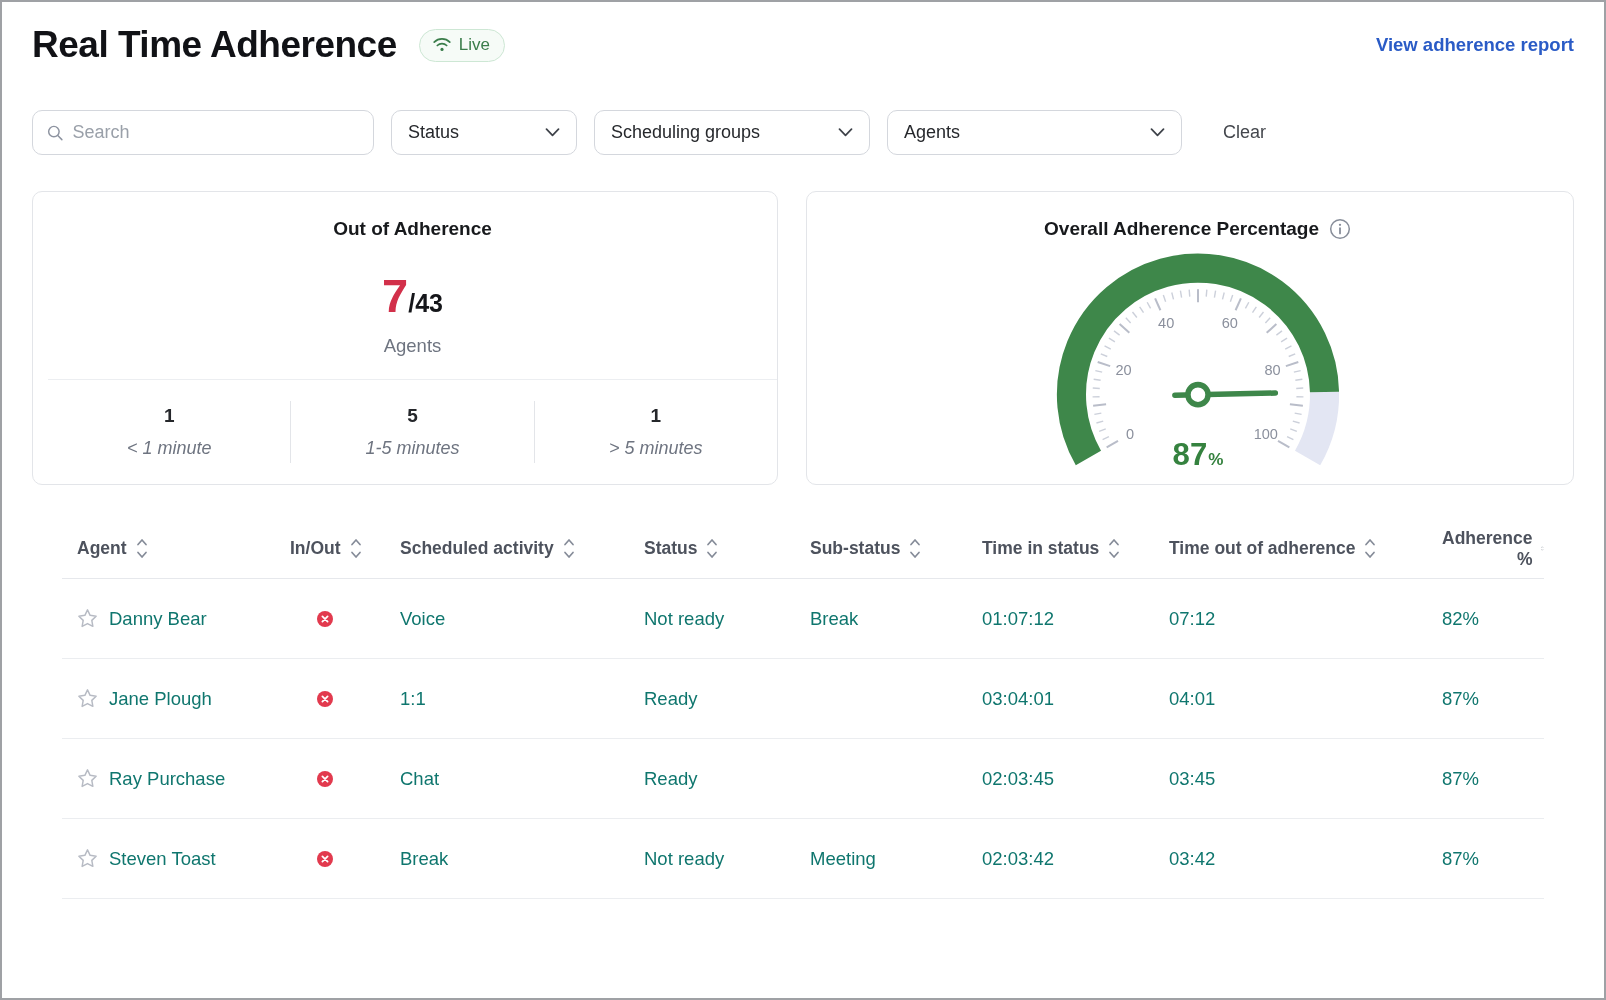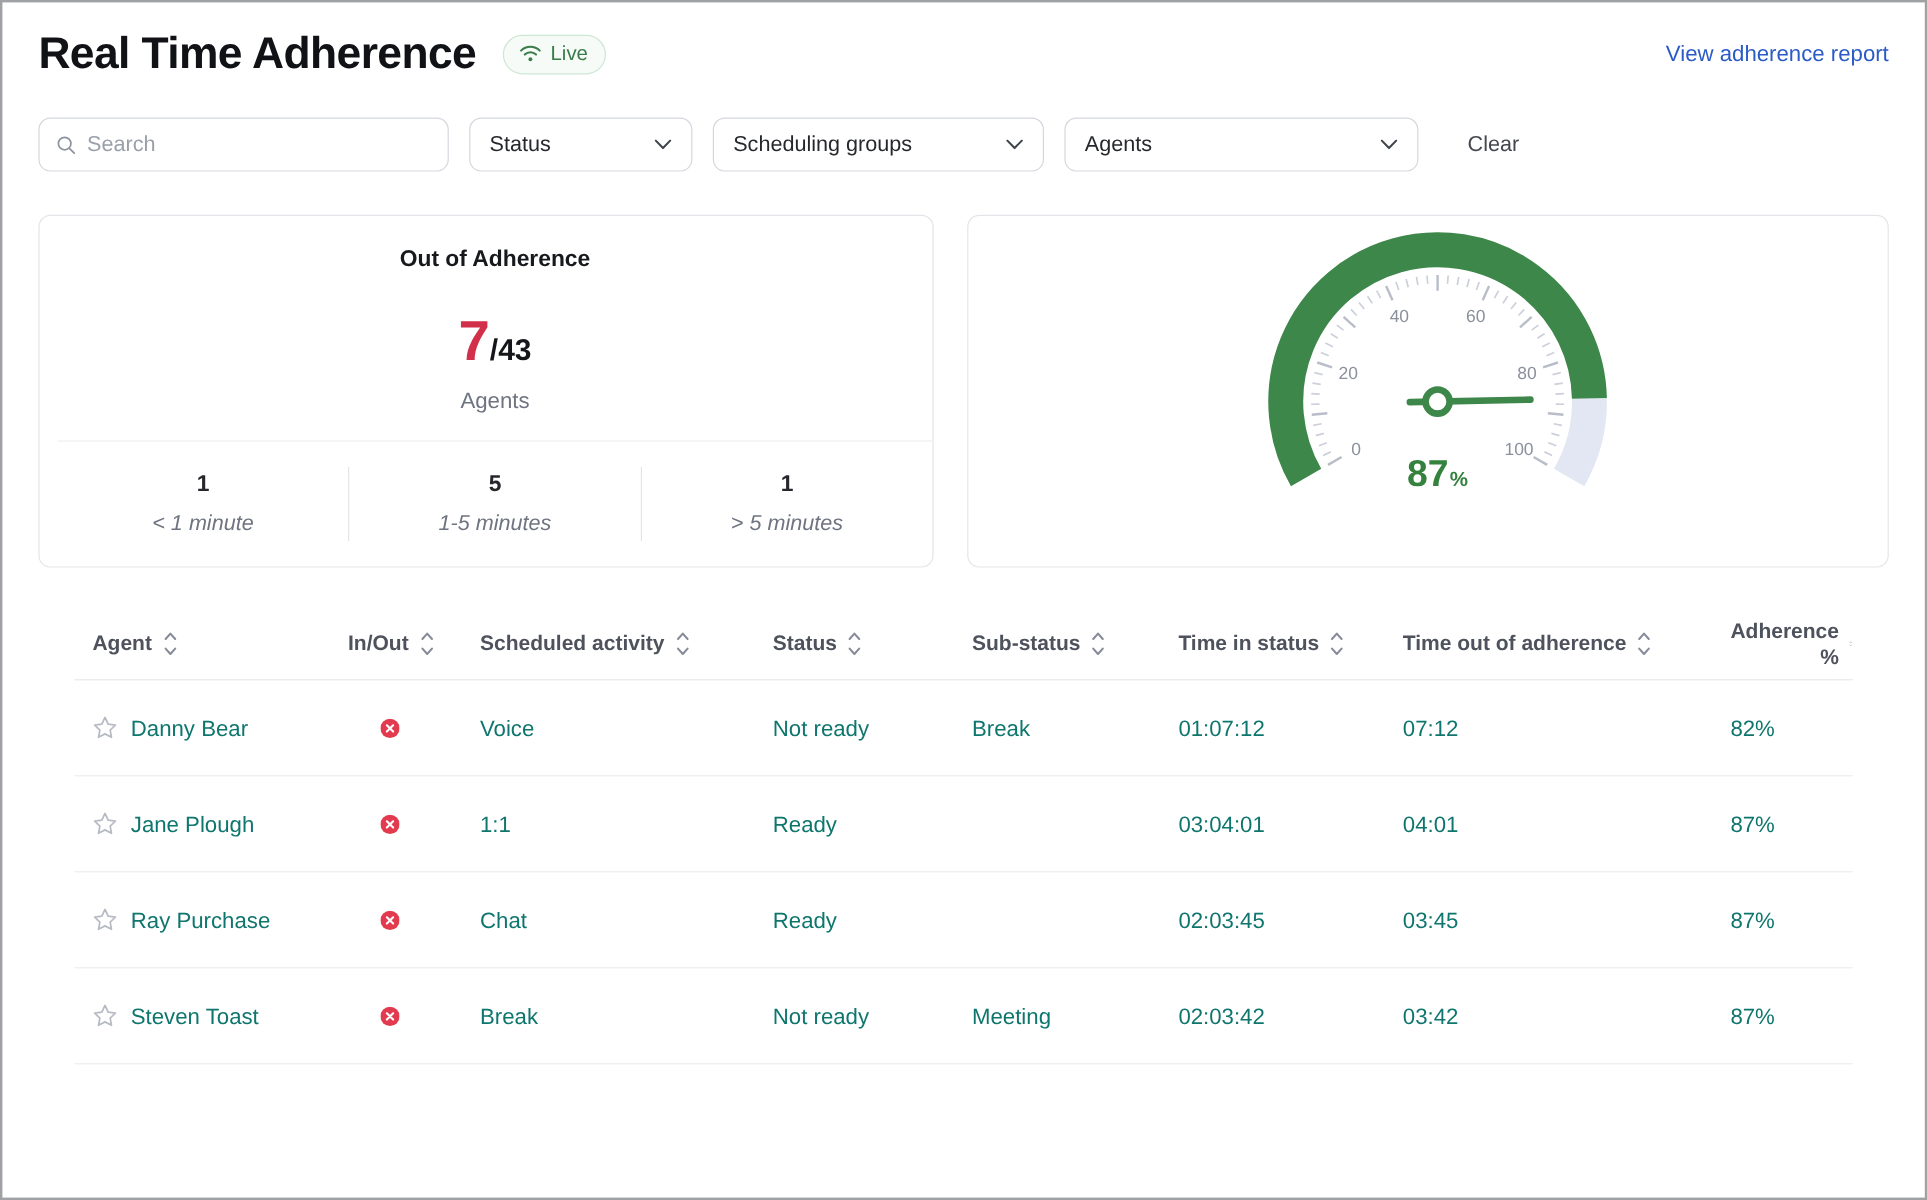--- a/index.html
+++ b/index.html
@@ -15,24 +15,24 @@
 
   
   .hdr { display:flex; align-items:center; margin-top:4px; }
   .hdr h1 { font-size:37px; font-weight:700; letter-spacing:-0.5px; color:#111216; }
   .live-badge {
     display:inline-flex; align-items:center; gap:7px;
     margin-left:22px; padding:5px 14px 6px 12px;
     border:1px solid #cde7d4; background:#f6fbf7; border-radius:999px;
     color:#3a7d4a; font-size:17px; font-weight:500;
   }
-  .report-link { margin-left:auto; color:#2a5bc6; font-size:18.5px; font-weight:400; text-decoration:none; cursor:pointer; }
-
-  
-  .filters { display:flex; align-items:center; margin-top:32px; gap:17px; }
+  .report-link { margin-left:auto; color:#2a5bc6; font-size:18.5px; font-weight:700; text-decoration:none; cursor:pointer; }
+
+  
+  .filters { display:flex; align-items:center; margin-top:44px; gap:17px; }
   .search-box {
     display:flex; align-items:center; gap:9px;
     width:342px; height:45px; padding:0 14px;
     border:1px solid #d4d7dd; border-radius:10px; background:#fff;
   }
   .search-box input { border:none; outline:none; font-size:18px; width:100%; color:#26282c; font-family:inherit; }
   .search-box input::placeholder { color:#9aa0a9; }
   .select {
     display:flex; align-items:center; justify-content:space-between;
     height:45px; padding:0 16px;
@@ -159,20 +159,28 @@
         </div>
         <div class="vdiv"></div>
         <div class="ooa-cell">
           <div class="v">1</div>
           <div class="l">&gt; 5 minutes</div>
         </div>
       </div>
     </div>
 
     <div class="card card-gauge">
+      <div class="gauge-title-row">
+        <span class="card-title">Overall Adherence Percentage</span>
+        <svg width="22" height="22" viewBox="0 0 22 22">
+          <circle cx="11" cy="11" r="9.3" fill="none" stroke="#878d99" stroke-width="1.5"></circle>
+          <circle cx="11" cy="6.8" r="1.15" fill="#878d99"></circle>
+          <rect x="10.1" y="9.3" width="1.8" height="7" rx="0.9" fill="#878d99"></rect>
+        </svg>
+      </div>
       <div class="gauge-wrap">
         <svg id="gauge-svg" width="302" height="232" viewBox="0 0 300 231">
             <path d="M 275.97 149.36 A 126 126 0 0 1 259.12 215.00" fill="none" stroke="#e3e6f3" stroke-width="29"></path>
             <path d="M 40.88 215.00 A 126 126 0 1 1 275.97 149.36" fill="none" stroke="#3e874a" stroke-width="29"></path>
             <line x1="59.067332602633954" y1="204.5" x2="70.32566285183165" y2="198" stroke="#b9bdc9" stroke-width="2"></line>
             <line x1="54.99315949106793" y1="196.7068256143326" x2="61.32694885833007" y2="193.7263705733771" stroke="#ccd0da" stroke-width="1.4"></line>
             <line x1="51.585391103351384" y1="188.6000649687906" x2="58.14636502979462" y2="186.16006063753787" stroke="#ccd0da" stroke-width="1.4"></line>
             <line x1="48.86793048624588" y1="180.23658116460288" x2="55.6100684538295" y2="178.35414242029603" stroke="#ccd0da" stroke-width="1.4"></line>
             <line x1="46.8598386734877" y1="171.6750380315011" x2="53.73584942858852" y2="170.36336882940103" stroke="#ccd0da" stroke-width="1.4"></line>
             <line x1="45.575200986331296" y1="162.97548864310357" x2="58.50398562611885" y2="161.61661862062408" stroke="#b9bdc9" stroke-width="2"></line>

